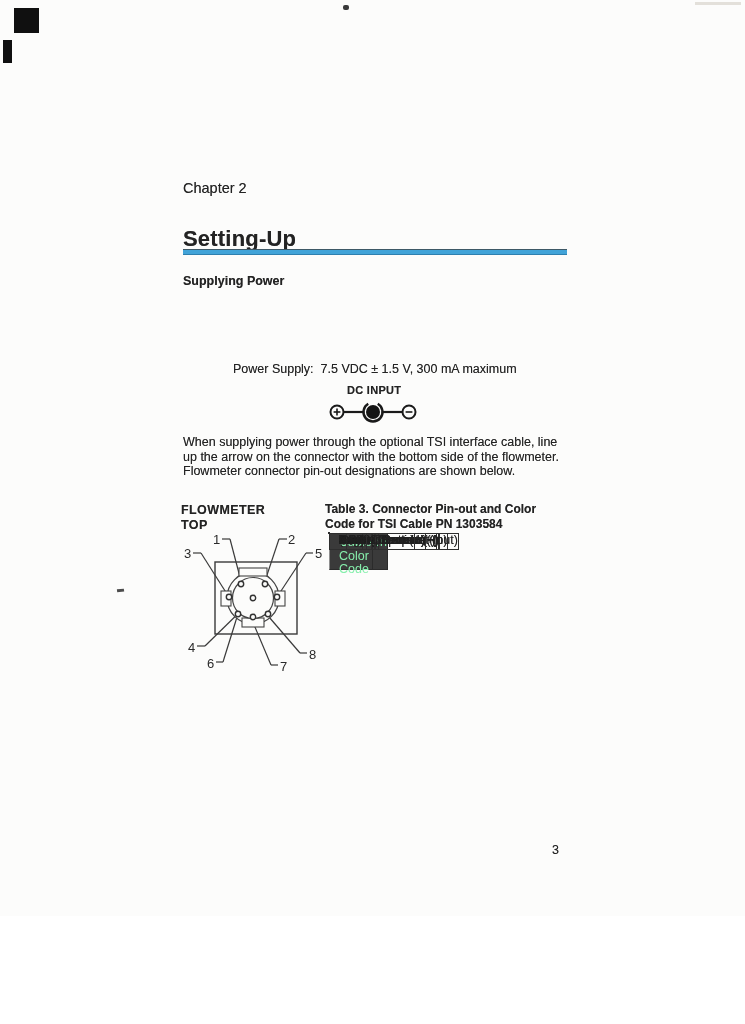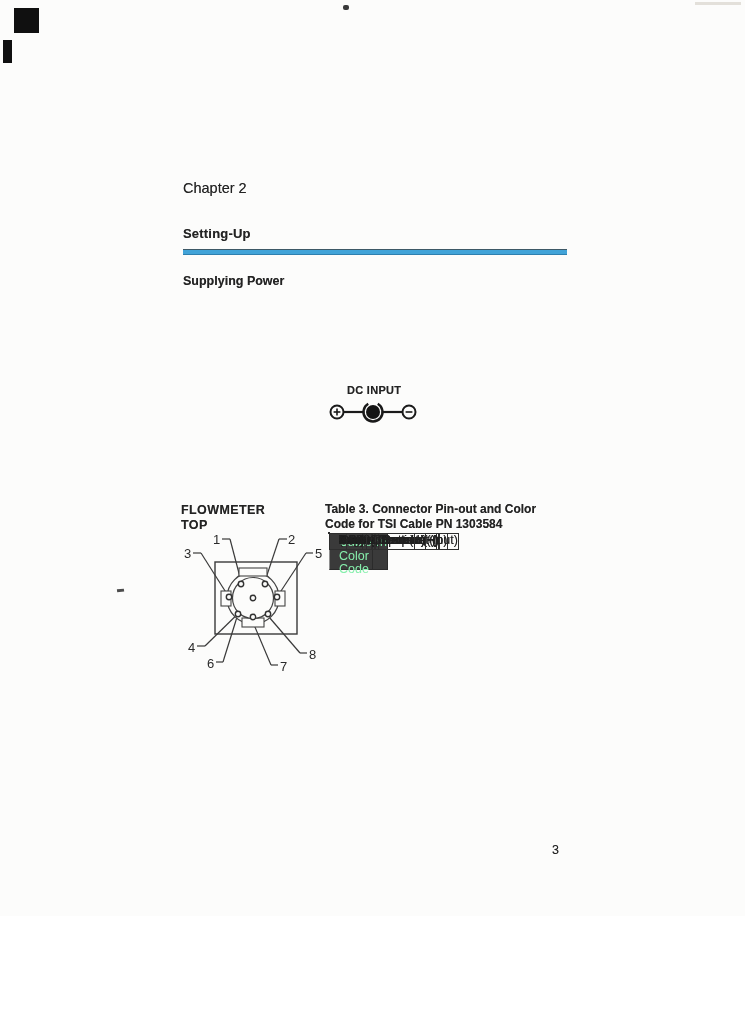--- a/index.html
+++ b/index.html
@@ -12,21 +12,21 @@
   .txt { text-shadow:0 0 0.35px rgba(40,40,40,.55); }
 
   
   .art-square { left:14px; top:8px; width:25px; height:25px; background:#101010; }
   .art-bar    { left:3px;  top:40px; width:9px;  height:23px; background:#101010; }
   .art-speck  { left:343px; top:5px; width:6px; height:5px; background:#3a3a3a; border-radius:2px; }
   .art-topright { left:695px; top:2px; width:46px; height:3px; background:#e3e0da; }
   .margin-dash { left:117px; top:589px; width:7px; height:2.5px; background:#4c4c4c; transform:rotate(-6deg); }
 
   .chapter { left:183px; top:180px; font-size:14.5px; }
-  .section { left:183px; top:226px; font-size:13px; font-weight:bold; margin:0; letter-spacing:.2px; }
+  .section { left:183px; top:226px; font-size:22px; font-weight:bold; margin:0; letter-spacing:.2px; }
   .rule { left:183px; top:249px; width:384px; height:6px;
           background:linear-gradient(180deg,#3d5866 0 1.5px,#41a3d8 1.5px 4.6px,#2e7fae 4.6px 100%); }
 
   .subhead { left:183px; top:274px; font-size:12.5px; font-weight:bold; }
   .para { font-size:12.5px; line-height:14.6px; white-space:pre-line; }
   .p1 { left:183px; top:289px; width:400px; }
   .p2 { left:183px; top:435px; width:420px; }
   .spec { left:233px; top:362px; font-size:12.5px; white-space:pre-wrap; }
   .dc-label { left:347px; top:384px; font-size:11px; font-weight:bold; letter-spacing:.3px; }
   .dc-icon { left:327px; top:399px; }
@@ -66,34 +66,38 @@
   <div class="art-speck"></div>
   <div class="art-topright"></div>
   <div class="margin-dash"></div>
 
   <div class="chapter txt">Chapter 2</div>
   <h1 class="section txt">Setting-Up</h1>
   <div class="rule"></div>
 
   <div class="subhead txt">Supplying Power</div>
 
+  <div class="spec txt">Power Supply:  7.5 VDC ± 1.5 V, 300 mA maximum</div>
   <div class="dc-label txt">DC INPUT</div>
 
   <svg class="dc-icon" width="92" height="26" viewBox="0 0 92 26">
     <circle cx="10" cy="13" r="6.5" fill="none" stroke="#1a1a1a" stroke-width="2"></circle>
     <line x1="6.6" y1="13" x2="13.4" y2="13" stroke="#1a1a1a" stroke-width="1.6"></line>
     <line x1="10" y1="9.6" x2="10" y2="16.4" stroke="#1a1a1a" stroke-width="1.6"></line>
     <line x1="16.5" y1="13" x2="36" y2="13" stroke="#1a1a1a" stroke-width="2.2"></line>
     <path d="M 50.75 4.77 A 9.5 9.5 0 1 1 41.25 4.77" fill="none" stroke="#1a1a1a" stroke-width="2.4"></path>
     <circle cx="46" cy="13" r="7" fill="#141414"></circle>
     <line x1="56" y1="13" x2="75.5" y2="13" stroke="#1a1a1a" stroke-width="2.2"></line>
     <circle cx="82" cy="13" r="6.5" fill="none" stroke="#1a1a1a" stroke-width="2"></circle>
     <line x1="78.6" y1="13" x2="85.4" y2="13" stroke="#1a1a1a" stroke-width="1.6"></line>
   </svg>
 
+  <div class="para p2 txt">When supplying power through the optional TSI interface cable, line
+up the arrow on the connector with the bottom side of the flowmeter.
+Flowmeter connector pin-out designations are shown below.</div>
 
   <div class="flowmeter-label txt">FLOWMETER
 TOP</div>
 
   <svg class="din-svg" width="148" height="150" viewBox="0 0 148 150">
 
     <g stroke="#3a3a3a" stroke-width="1.2">
       <line x1="42" y1="11" x2="50" y2="11"></line>
         <line x1="50" y1="11" x2="61" y2="53"></line>
       <line x1="99" y1="11" x2="107" y2="11"></line>

